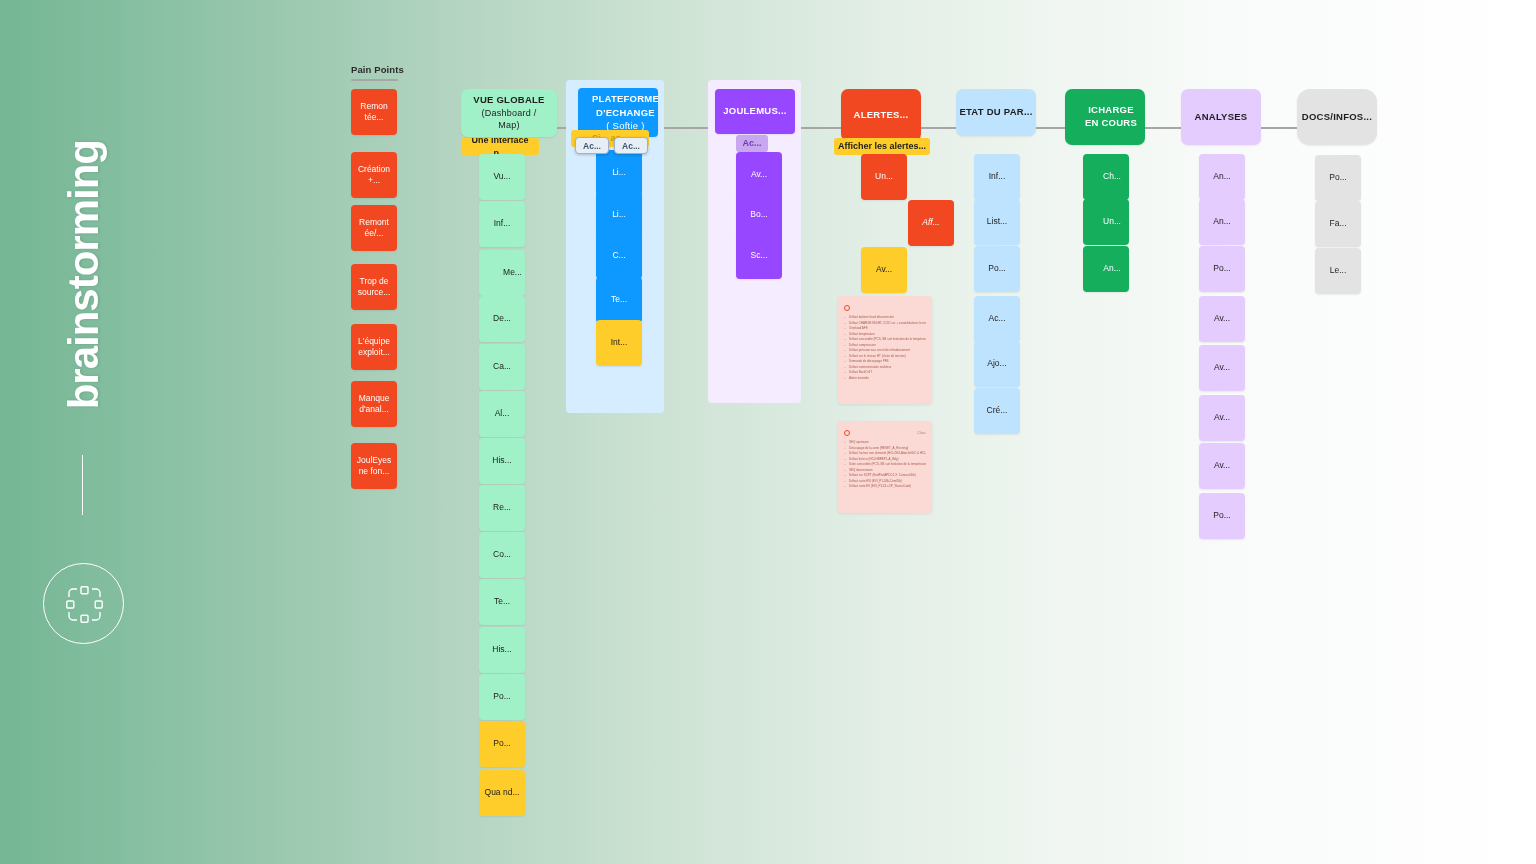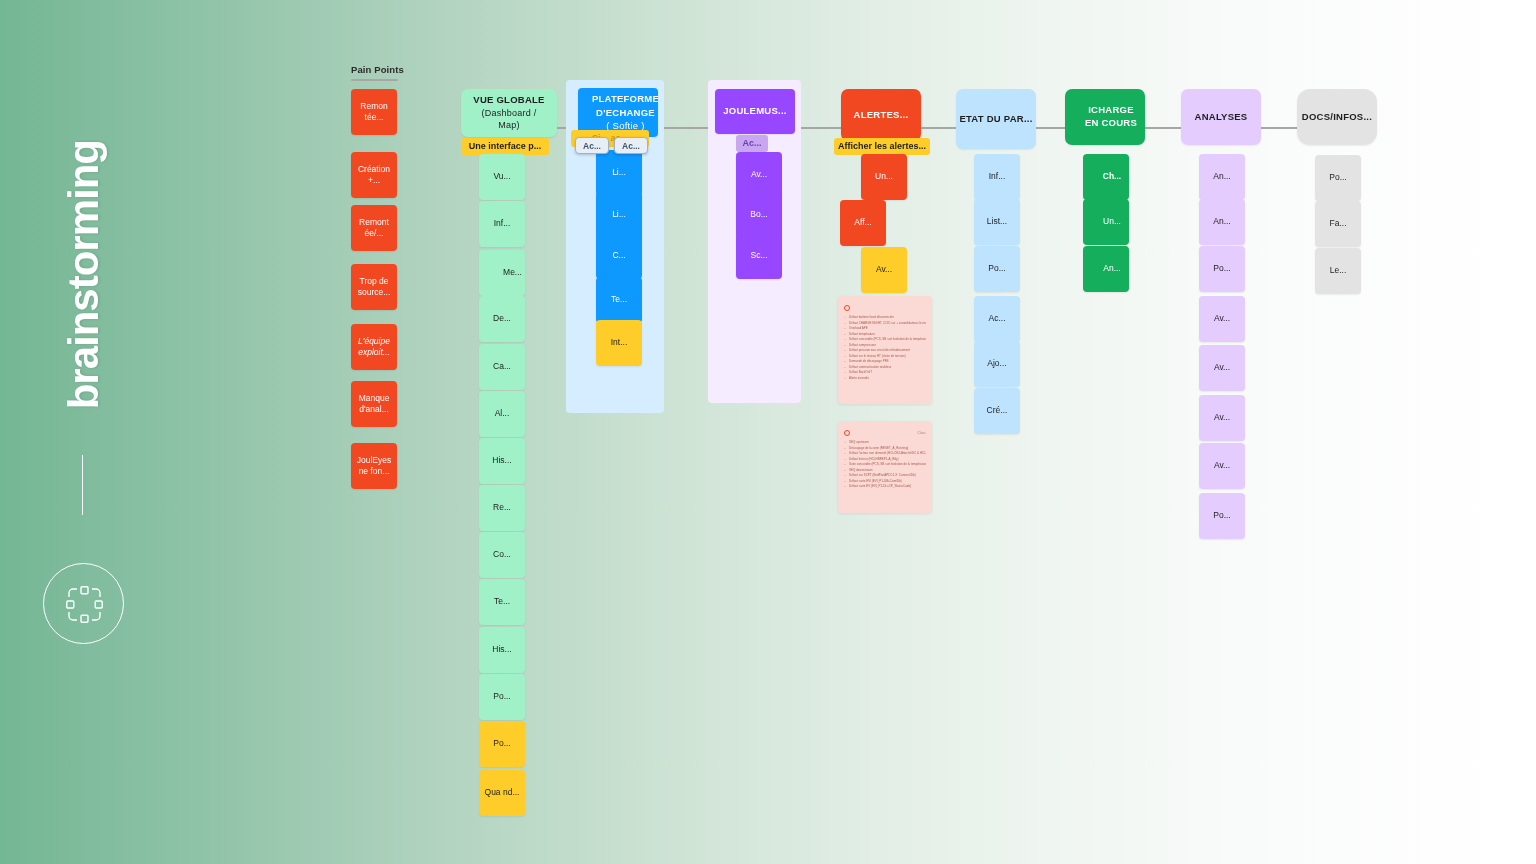--- a/index.html
+++ b/index.html
@@ -158,28 +158,28 @@
   <span class="rule"></span>
 </div>
 
 <div class="frame" id="frame-blue"></div>
 <div class="frame" id="frame-purple"></div>
 
 <div class="note sm c-red" style="left:351px; top:89px;">Remon tée...</div>
 <div class="note sm c-red" style="left:351px; top:152px;">Création +...</div>
 <div class="note sm c-red" style="left:351px; top:205px;">Remont ée/...</div>
 <div class="note sm c-red" style="left:351px; top:264px;">Trop de source...</div>
-<div class="note sm c-red" style="left:351px; top:324px;font-style:italic;">L'équipe exploit...</div>
+<div class="note sm c-red" style="left:351px; top:324px;">L'équipe exploit...</div>
 <div class="note sm c-red" style="left:351px; top:381px;">Manque d'anal...</div>
 <div class="note sm c-red" style="left:351px; top:443px;">JoulEyes ne fon...</div>
 
 <div class="note hdr-note hdr-wide c-green" style="left:461px; top:89px; height:48px; font-weight:normal;">
   <span style="display:block;"><b style="font-size:9.5px;">VUE GLOBALE</b><br><span style="font-size:9px;">(Dashboard /<br>Map)</span></span>
 </div>
-<div class="note ribbon c-yellow" style="left:461px; top:138px; width:88px;">Une interface p...</div>
+<div class="note ribbon c-yellow" style="left:461px; top:138px; width:78px;">Une interface p...</div>
 
 <div class="note sm c-green" style="left:479px; top:154px;">Vu...</div>
 <div class="note sm c-green" style="left:479px; top:201px;">Inf...</div>
 <div class="note sm c-green" style="left:479px; top:250px;padding-left:24px;">Me...</div>
 <div class="note sm c-green" style="left:479px; top:296px;">De...</div>
 <div class="note sm c-green" style="left:479px; top:344px;">Ca...</div>
 <div class="note sm c-green" style="left:479px; top:391px;">Al...</div>
 <div class="note sm c-green" style="left:479px; top:438px;">His...</div>
 <div class="note sm c-green" style="left:479px; top:485px;">Re...</div>
 <div class="note sm c-green" style="left:479px; top:532px;">Co...</div>
@@ -207,21 +207,21 @@
 <div class="note ribbon" style="left:736px; top:135px; width:32px; background:#c9a6f0; color:#6b3fb0;">Ac...</div>
 
 <div class="note sm c-purple" style="left:736px; top:152px;">Av...</div>
 <div class="note sm c-purple" style="left:736px; top:192px;">Bo...</div>
 <div class="note sm c-purple" style="left:736px; top:233px;">Sc...</div>
 
 <div class="note hdr-note c-red" style="left:841px; top:89px; height:52px; border-radius:7px;">ALERTES...</div>
 <div class="note ribbon c-yellow" style="left:834px; top:138px; width:96px;">Afficher les alertes...</div>
 
 <div class="note sm c-red" style="left:861px; top:154px;">Un...</div>
-<div class="note sm c-red" style="left:840px; top:200px;">Aff...</div>
+<div class="note sm c-red" style="left:908px; top:200px;font-style:italic;">Aff...</div>
 <div class="note sm c-yellow" style="left:861px; top:247px;">Av...</div>
 
 <div class="pinknote" id="pink-1">
   <div class="pn-top">
     <span class="pn-avatar"></span>
     <span class="pn-badge"></span>
   </div>
   <ul>
     <li>Défaut batterie fixed déconnectée</li>
     <li>Défaut CHARGE NIGHT, CCID sur + surondulateurs le module en cause dans le cas d'un MDVT</li>
@@ -249,30 +249,30 @@
     <li>Défaut l'acteur non alimenté (HCl-OBJ-Attaché/DC &amp; HCl-OBJ-REQ/Relayed)</li>
     <li>Défaut lecteur (HCl-HBRKPL-A_Rdy)</li>
     <li>Suite concordée (PCS, SB suit évolution de la température sur une période de 1h avant le défaut)</li>
     <li>SEQ downstream</li>
     <li>Défaut sur SCPT (EndPartAPDC1.X_Connect/Db)</li>
     <li>Défaut carte EVI (EVI_P1-DBi-Com/Db)</li>
     <li>Défaut carte EV (EVI_P1-DLi-CP_StatusCode)</li>
   </ul>
 </div>
 
-<div class="note hdr-note c-blueL" style="left:956px; top:89px; height:60px; border-radius:7px;">ETAT DU PAR...</div>
+<div class="note hdr-note c-blueL" style="left:956px; top:89px; height:47px; border-radius:7px;">ETAT DU PAR...</div>
 <div class="note sm c-blueL" style="left:974px; top:154px;">Inf...</div>
 <div class="note sm c-blueL" style="left:974px; top:199px;">List...</div>
 <div class="note sm c-blueL" style="left:974px; top:246px;">Po...</div>
 <div class="note sm c-blueL" style="left:974px; top:296px;">Ac...</div>
 <div class="note sm c-blueL" style="left:974px; top:341px;">Ajo...</div>
 <div class="note sm c-blueL" style="left:974px; top:388px;">Cré...</div>
 
 <div class="note hdr-note c-greenD" style="left:1065px; top:89px; height:56px; border-radius:7px;">ICHARGE EN COURS</div>
-<div class="note sm c-greenD" style="left:1083px; top:154px;font-weight:bold;">Ch...</div>
+<div class="note sm c-greenD" style="left:1083px; top:154px;">Ch...</div>
 <div class="note sm c-greenD" style="left:1083px; top:199px;">Un...</div>
 <div class="note sm c-greenD" style="left:1083px; top:246px;">An...</div>
 
 <div class="note hdr-note c-purpleL" style="left:1181px; top:89px; height:56px; border-radius:7px;">ANALYSES</div>
 <div class="note sm c-purpleL" style="left:1199px; top:154px;">An...</div>
 <div class="note sm c-purpleL" style="left:1199px; top:199px;">An...</div>
 <div class="note sm c-purpleL" style="left:1199px; top:246px;">Po...</div>
 <div class="note sm c-purpleL" style="left:1199px; top:296px;">Av...</div>
 <div class="note sm c-purpleL" style="left:1199px; top:345px;">Av...</div>
 <div class="note sm c-purpleL" style="left:1199px; top:395px;">Av...</div>

